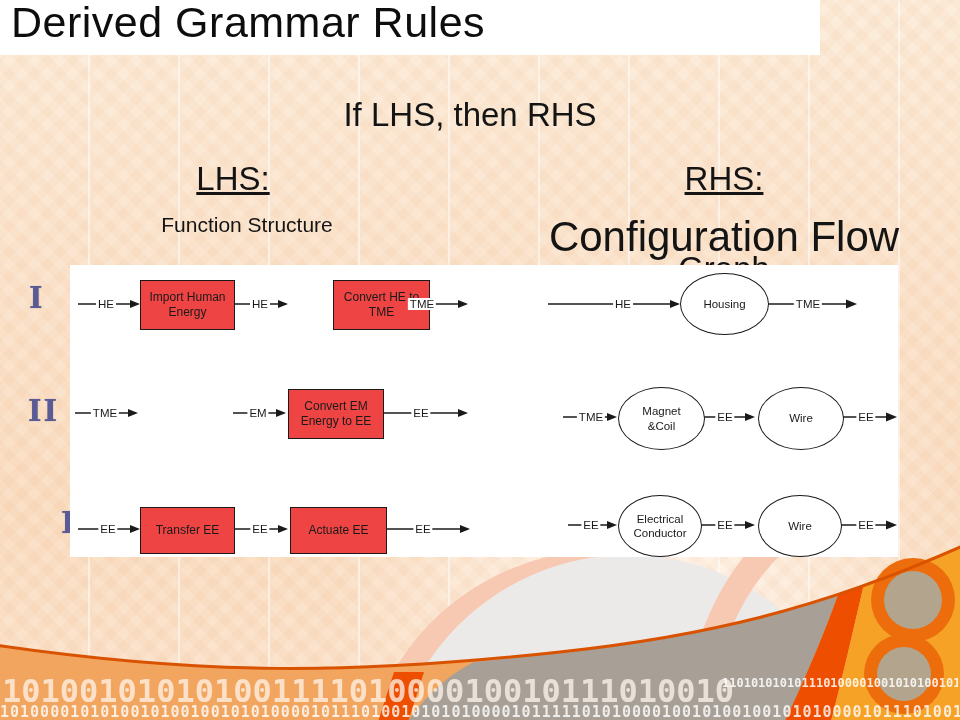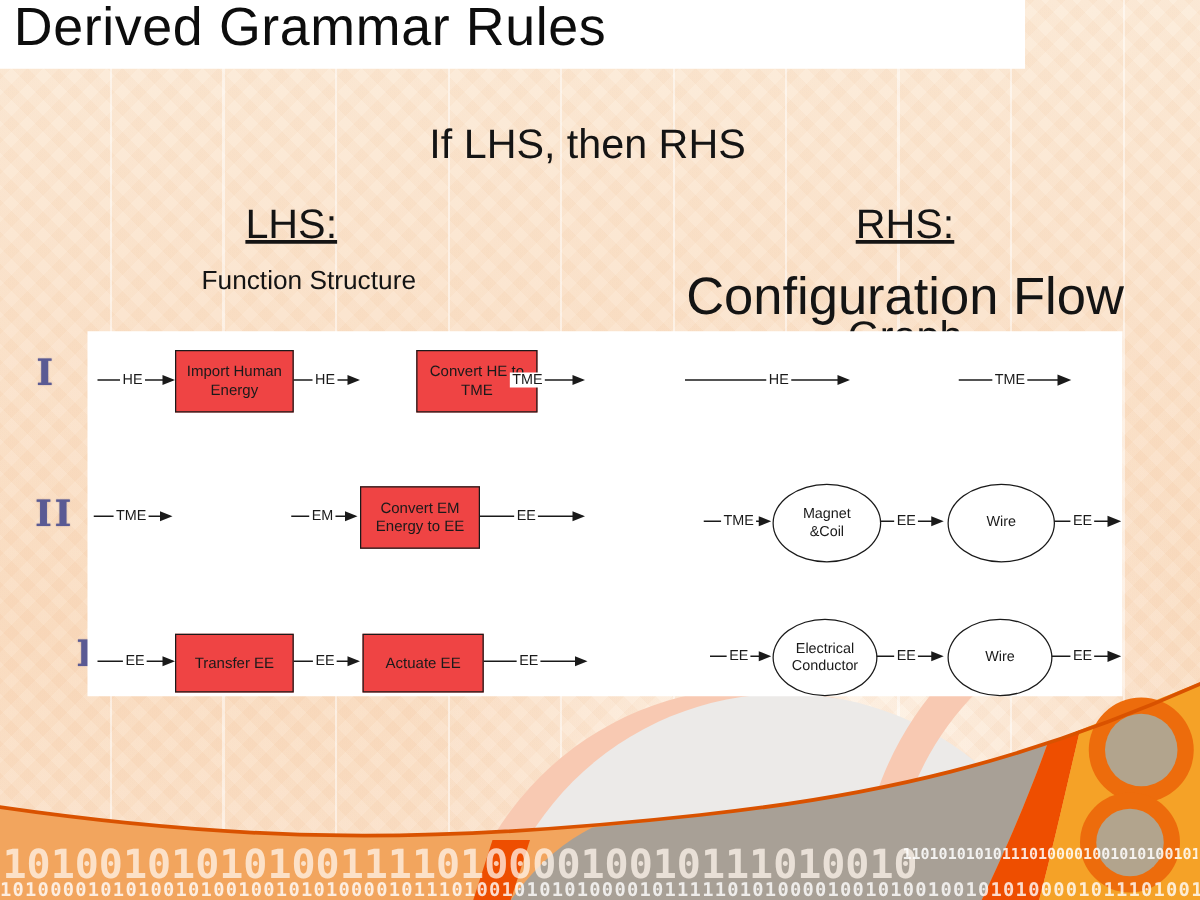--- a/index.html
+++ b/index.html
@@ -186,20 +186,21 @@
     </svg>
 
     <div class="flabel" style="left:36px;top:39px">HE</div>
     <div class="fbox b11">Import Human
 Energy</div>
     <div class="flabel" style="left:190px;top:39px">HE</div>
     <div class="fbox b12">Convert HE to
 TME</div>
     <div class="flabel" style="left:352px;top:39px">TME</div>
     <div class="flabel" style="left:553px;top:39px">HE</div>
+    <div class="node e11">Housing</div>
     <div class="flabel" style="left:738px;top:39px">TME</div>
 
     <div class="flabel" style="left:35px;top:148px">TME</div>
     <div class="flabel" style="left:188px;top:148px">EM</div>
     <div class="fbox b22">Convert EM
 Energy to EE</div>
     <div class="flabel" style="left:351px;top:148px">EE</div>
     <div class="flabel" style="left:521px;top:152px">TME</div>
     <div class="node e21">Magnet
 &amp;Coil</div>

